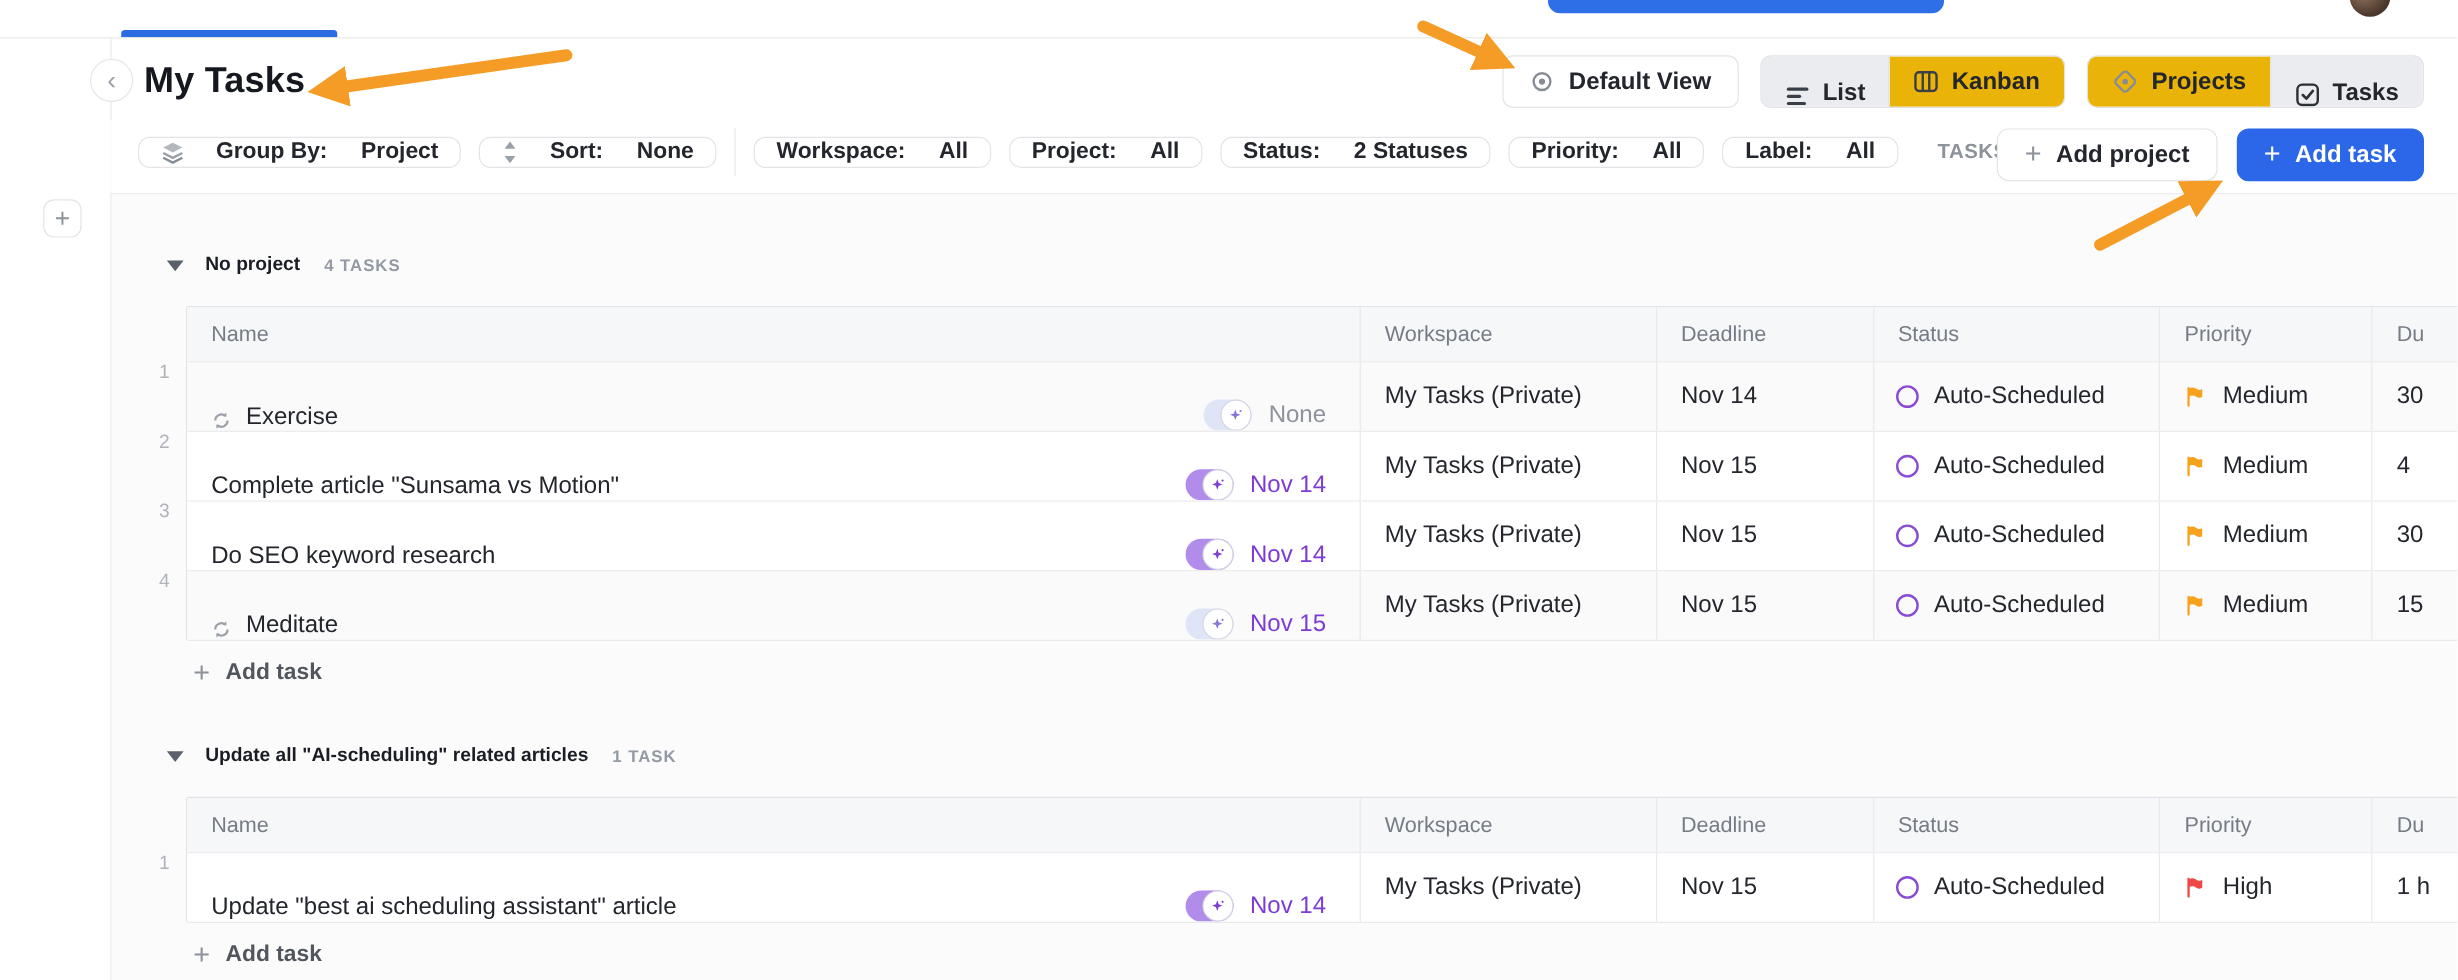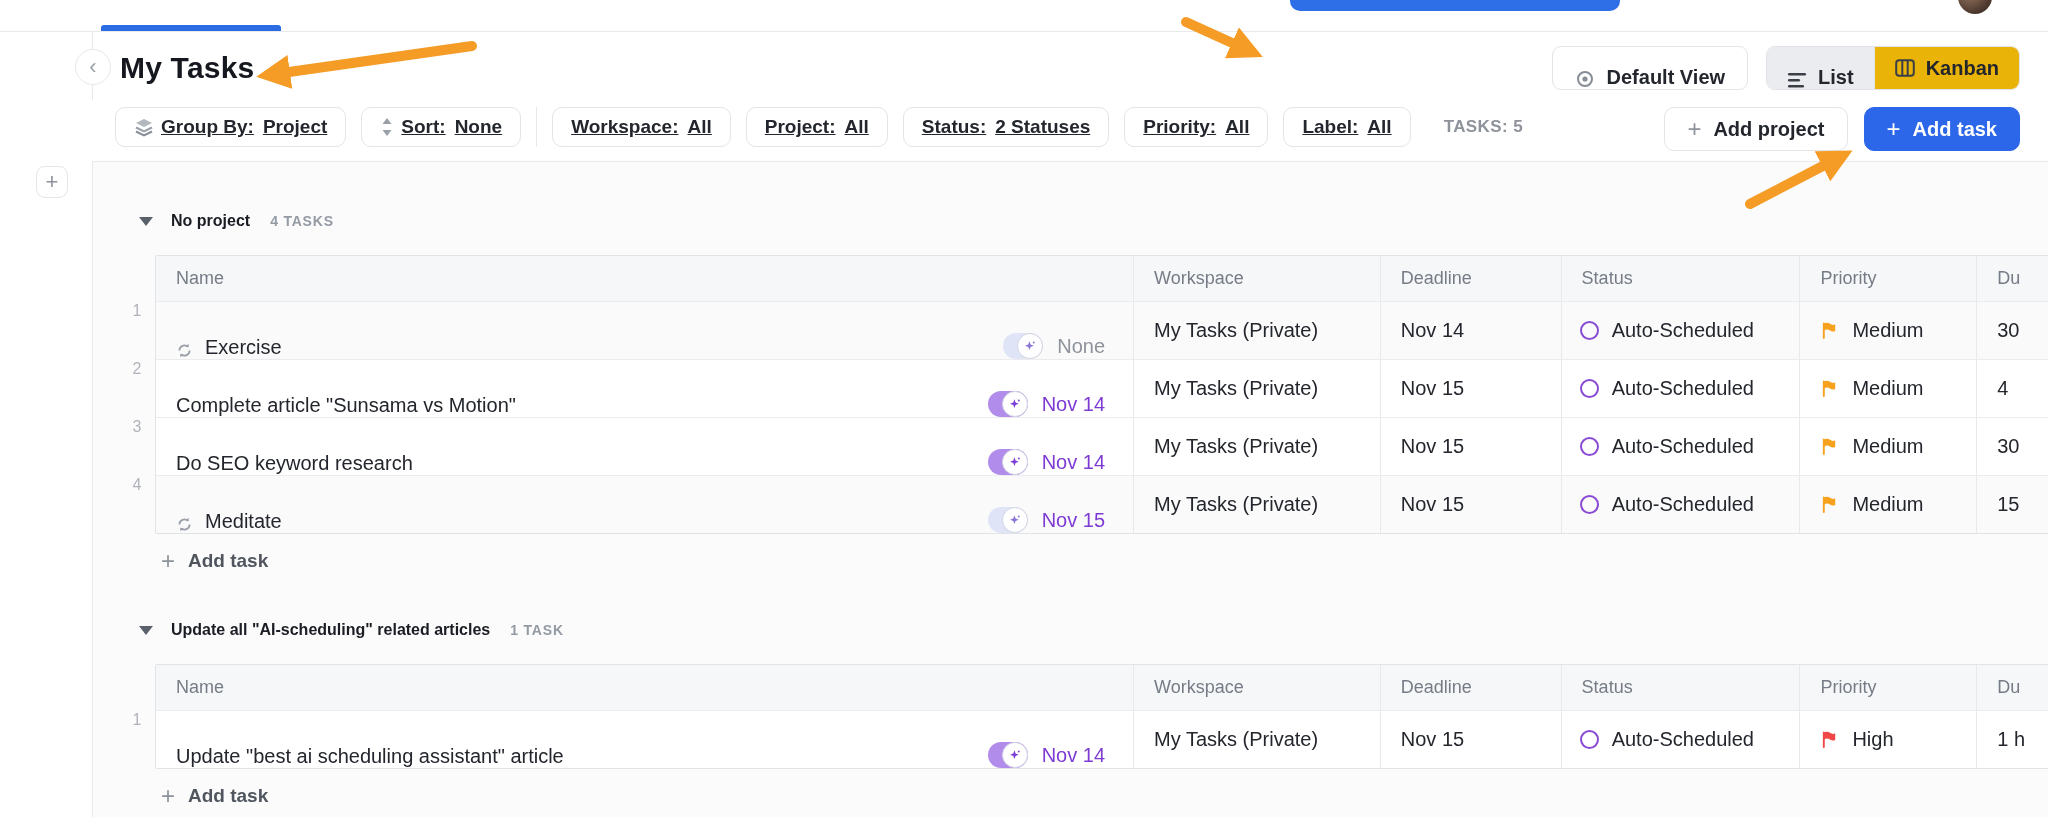--- a/index.html
+++ b/index.html
@@ -18,32 +18,32 @@
   
   .rail-add { position:absolute; left:36px; top:166px; width:32px; height:32px; border:1px solid #e4e5e8;
     border-radius:9px; background:#fff; color:#8d929b; font-size:22px; line-height:28px; text-align:center; cursor:pointer; }
 
   
   .page-header { position:absolute; left:92px; top:40px; right:0; height:56px; }
   .back-btn { position:absolute; left:-17px; top:9px; width:36px; height:36px; border-radius:50%;
     background:#fff; border:1px solid #e6e7ea; color:#9aa0a8; font-size:22px; line-height:32px; text-align:center; cursor:pointer; }
   .page-title { position:absolute; left:28px; top:11px; font-size:30px; font-weight:700; color:#15181e; letter-spacing:.2px; }
   .header-right { position:absolute; right:28px; top:6px; display:flex; align-items:center; gap:18px; }
-  .pill-btn { display:flex; align-items:flex-end; gap:12px; height:44px; padding:0 22px; background:#fff;
+  .pill-btn { display:flex; align-items:center; gap:12px; height:44px; padding:0 22px; background:#fff;
     border:1px solid #e3e4e8; border-radius:9px; font-size:20px; font-weight:600; color:#23262c; cursor:pointer; }
   .segmented { display:flex; height:44px; border:1px solid #e0e2e6; border-radius:9px; overflow:hidden; background:#fff; }
   .segment { display:flex; align-items:center; gap:11px; padding:0 20px; font-size:20px; font-weight:600; color:#23262c; cursor:pointer; background:#eab308; }
   .segment.selected { background:#ebecef;align-items:flex-end; }
   .segment + .segment { border-left:1px solid #e4e5e9; }
 
   
   .filterbar { position:absolute; left:92px; top:100px; right:0; height:61px; background:#fff; }
   .filter-row { position:absolute; left:23px; top:7px; display:flex; align-items:center; gap:15px; }
-  .filter-btn { display:flex; align-items:center; gap:7px; height:40px; padding:0 18px; background:#fff;
-    border:1px solid #e3e4e8; border-radius:10px; font-size:19px; font-weight:600; color:#23262c; cursor:pointer; white-space:nowrap;text-decoration:underline; }
+  .filter-btn { display:flex; align-items:center; gap:26px; height:26px; padding:0 18px; background:#fff;
+    border:1px solid #e3e4e8; border-radius:10px; font-size:19px; font-weight:600; color:#23262c; cursor:pointer; white-space:nowrap; }
   .filter-btn .val { margin-left:2px; }
   .fdivider { width:1px; height:40px; background:#e7e8ea; }
   .tasks-counter { margin-left:18px; font-size:17px; font-weight:600; color:#8d929b; letter-spacing:.4px; white-space:nowrap; }
   .filter-right { position:absolute; right:28px; top:7px; display:flex; align-items:center; gap:16px; }
   .add-project-btn { display:flex; align-items:center; gap:12px; height:44px; padding:0 22px; background:#fff;
     border:1px solid #e3e4e8; border-radius:10px; font-size:20px; font-weight:600; color:#23262c; cursor:pointer; }
   .add-project-btn .plus { color:#8d929b; font-size:24px; font-weight:400; line-height:1; }
   .add-task-btn { display:flex; align-items:center; gap:12px; height:44px; padding:0 22px; background:#2b67e8;
     border:1px solid #2b67e8; border-radius:10px; font-size:20px; font-weight:700; color:#fff; cursor:pointer; }
   .add-task-btn .plus { font-size:24px; font-weight:400; line-height:1; }
@@ -139,20 +139,40 @@
           <span class="icon">
             <svg width="20" height="18" viewBox="0 0 20 18">
                 <rect x="1.2" y="1.2" width="17.6" height="15.6" rx="3" fill="none" stroke="#3a3f47" stroke-width="2"></rect>
                 <line x1="7.3" y1="1.5" x2="7.3" y2="16.5" stroke="#3a3f47" stroke-width="2"></line>
                 <line x1="12.7" y1="1.5" x2="12.7" y2="16.5" stroke="#3a3f47" stroke-width="2"></line>
               </svg>
           </span>
           <span>Kanban</span>
         </div>
       </div>
+      <div class="segmented">
+        <div class="segment">
+          <span class="icon">
+            <svg width="22" height="22" viewBox="0 0 22 22">
+                <rect x="4.3" y="4.3" width="13.4" height="13.4" rx="3" transform="rotate(45 11 11)" fill="none" stroke="#878d96" stroke-width="2"></rect>
+                <circle cx="11" cy="11" r="2.4" fill="#878d96"></circle>
+              </svg>
+          </span>
+          <span>Projects</span>
+        </div>
+        <div class="segment selected">
+          <span class="icon">
+            <svg width="20" height="20" viewBox="0 0 20 20">
+                <rect x="1.5" y="1.5" width="17" height="17" rx="4" fill="none" stroke="#2b2f36" stroke-width="2"></rect>
+                <path d="M6 10.2 L9 13.2 L14.4 6.8" fill="none" stroke="#2b2f36" stroke-width="2.2" stroke-linecap="round" stroke-linejoin="round"></path>
+              </svg>
+          </span>
+          <span>Tasks</span>
+        </div>
+      </div>
     </div>
   </header>
 
   <div class="filterbar">
     <div class="filter-row">
       <button class="filter-btn">
         <span class="icon">
           <svg width="20" height="20" viewBox="0 0 20 20">
               <path d="M10 2 L18 6 L10 10 L2 6 Z" fill="#b3b8bf"></path>
               <path d="M2 10.5 L10 14.5 L18 10.5" fill="none" stroke="#9aa0a8" stroke-width="2"></path>

